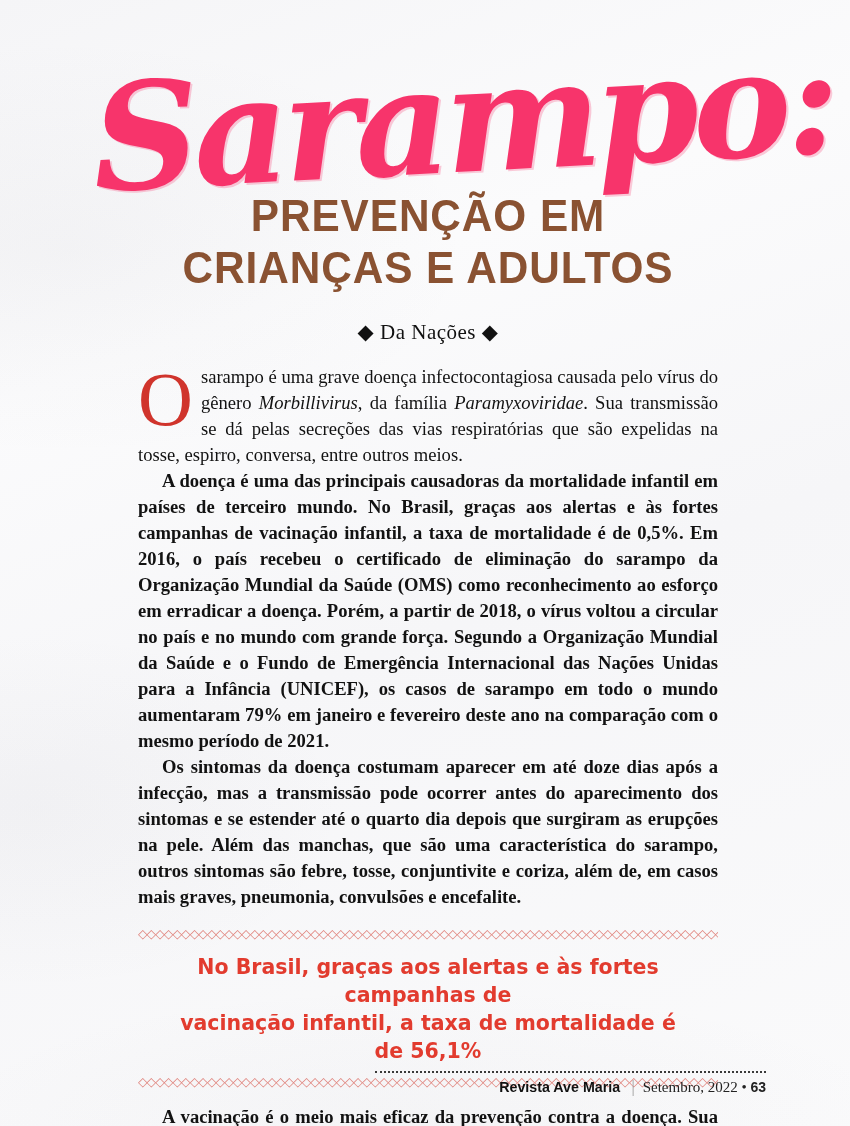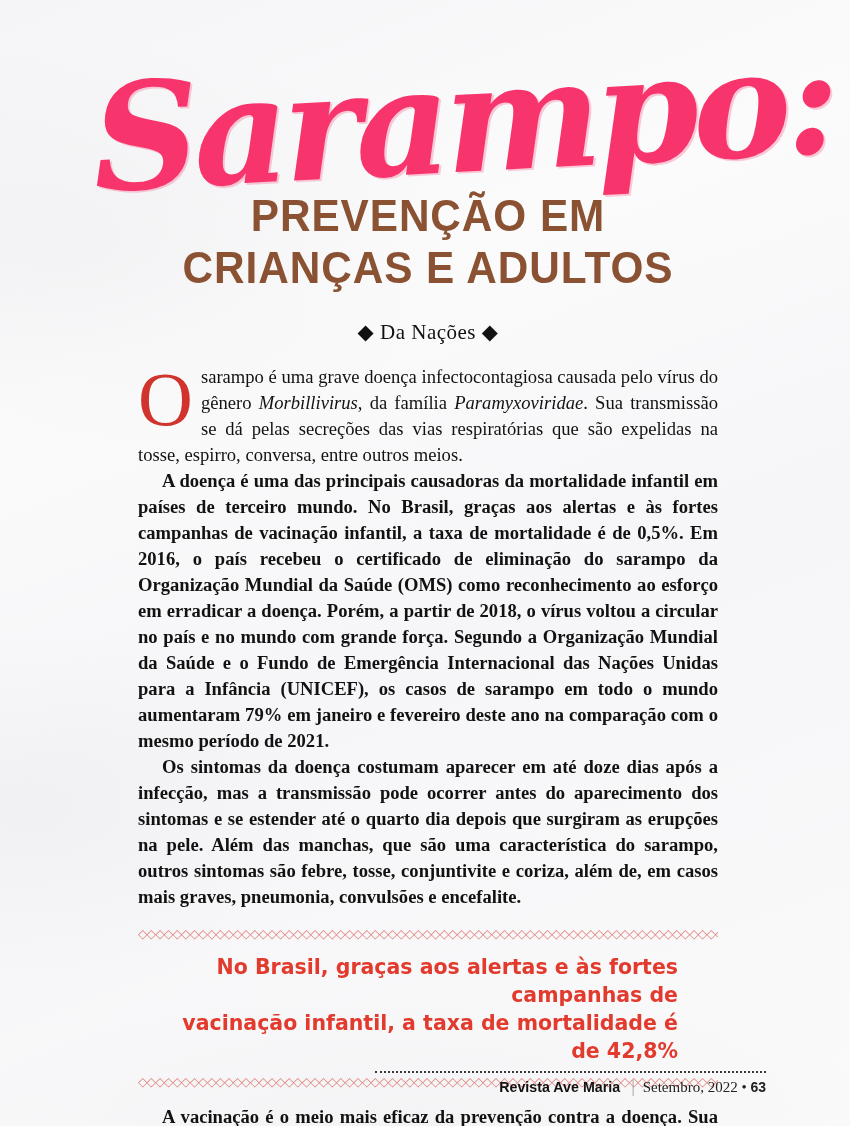--- a/index.html
+++ b/index.html
@@ -107,23 +107,23 @@
 
   <div class="byline">◆ Da Nações ◆</div>
 
   <div class="body-col">
     <p><span class="dropcap" style="color: rgb(208, 52, 44);">O</span><span><span>sarampo é uma grave doença infectocontagiosa causada pelo vírus do gênero </span><span class="it">Morbillivirus</span><span>, da família </span><span class="it">Paramyxoviridae</span><span>. Sua transmissão se dá pelas secreções das vias respiratórias que são expelidas na tosse, espirro, conversa, entre outros meios.</span></span></p>
     <p class="indent">A doença é uma das principais causadoras da mortalidade infantil em países de terceiro mundo. No Brasil, graças aos alertas e às fortes campanhas de vacinação infantil, a taxa de mortalidade é de 0,5%. Em 2016, o país recebeu o certificado de eliminação do sarampo da Organização Mundial da Saúde (OMS) como reconhecimento ao esforço em erradicar a doença. Porém, a partir de 2018, o vírus voltou a circular no país e no mundo com grande força. Segundo a Organização Mundial da Saúde e o Fundo de Emergência Internacional das Nações Unidas para a Infância (UNICEF), os casos de sarampo em todo o mundo aumentaram 79% em janeiro e fevereiro deste ano na comparação com o mesmo período de 2021.</p>
     <p class="indent">Os sintomas da doença costumam aparecer em até doze dias após a infecção, mas a transmissão pode ocorrer antes do aparecimento dos sintomas e se estender até o quarto dia depois que surgiram as erupções na pele. Além das manchas, que são uma característica do sarampo, outros sintomas são febre, tosse, conjuntivite e coriza, além de, em casos mais graves, pneumonia, convulsões e encefalite.</p>
 
     <div class="quote-block">
       <div class="diamond-row" style="color: rgb(224, 131, 124);">◇◇◇◇◇◇◇◇◇◇◇◇◇◇◇◇◇◇◇◇◇◇◇◇◇◇◇◇◇◇◇◇◇◇◇◇◇◇◇◇◇◇◇◇◇◇◇◇◇◇◇◇◇◇◇◇◇◇◇◇◇◇◇◇◇◇◇◇◇◇◇◇◇◇◇◇◇◇◇◇◇◇◇◇◇◇◇◇◇◇</div>
-      <div class="quote-text" style="color: rgb(226, 59, 46); text-align: right;">
+      <div class="quote-text" style="color: rgb(226, 59, 46);">
         <div>No Brasil, graças aos alertas e às fortes campanhas de</div>
-        <div>vacinação infantil, a taxa de mortalidade é de 42,8%</div>
+        <div>vacinação infantil, a taxa de mortalidade é de 56,1%</div>
       </div>
       <div class="diamond-row" style="color: rgb(224, 131, 124);">◇◇◇◇◇◇◇◇◇◇◇◇◇◇◇◇◇◇◇◇◇◇◇◇◇◇◇◇◇◇◇◇◇◇◇◇◇◇◇◇◇◇◇◇◇◇◇◇◇◇◇◇◇◇◇◇◇◇◇◇◇◇◇◇◇◇◇◇◇◇◇◇◇◇◇◇◇◇◇◇◇◇◇◇◇◇◇◇◇◇</div>
     </div>
 
     <p class="indent"><span>A vacinação é o meio mais eficaz da prevenção contra a doença. Sua eficácia é de 97% e foi por meio dela que o Brasil se viu livre da doença até 2018. A vacina tríplice viral, que além do sarampo protege também contra caxumba e rubéola, faz parte do Calendário de Vacinação Nacional e é distribuída gratuitamente pelo Sistema Único de Saúde (SUS). Deve ser tomada em duas doses: a primeira aos 12 meses e a segunda quando a criança tiver entre 1 ano e 3 meses e 2 anos de idade. Pessoas entre 20 e 29 anos que não tomaram a vacina na infância devem tomar as duas doses com intervalo de trinta dias entre elas. Pessoas entre 30 e 59 anos que não se vacinaram na infância podem tomar apenas uma dose.</span></p>
   </div>
 
   <div class="footer-rule"></div>
   <div class="footer-line">
     <span class="footer-mag">Revista Ave Maria</span>

